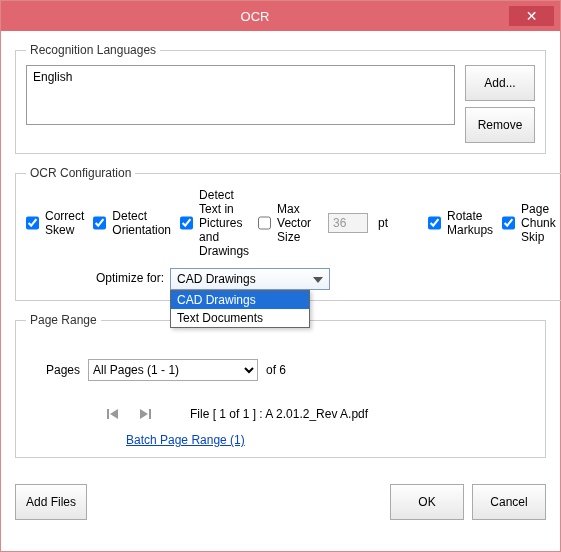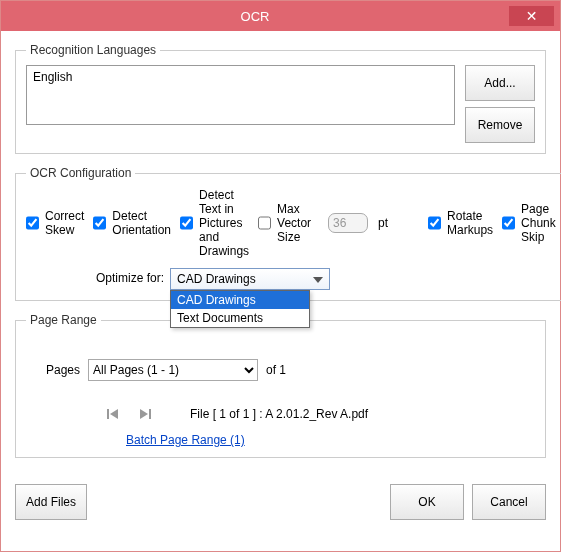--- a/index.html
+++ b/index.html
@@ -99,21 +99,21 @@
     margin: 0;
   }
   .num-input {
     width: 40px;
     height: 20px;
     border: 1px solid #aaa;
     padding: 0 4px;
     font-family: inherit;
     font-size: 12px;
   }
-  .disabled { color: #999; background: #f4f4f4; border-radius: 7px; }
+  .disabled { color: #999; background: #f4f4f4; }
   .opt-row {
     display: flex;
     align-items: flex-start;
     gap: 6px;
     margin-top: 10px;
     margin-left: 70px;
     position: relative;
   }
   .opt-label { padding-top: 3px; }
   .combo {
@@ -289,21 +289,21 @@
     </fieldset>
 
     <fieldset>
       <legend>Page Range</legend>
       <div class="page-range-body">
         <div class="pages-row">
           <span>Pages</span>
           <select class="pages-dd">
             <option>All Pages (1 - 1)</option>
           </select>
-          <span>of 1</span>
+          <span>of 6</span>
         </div>
 
         <div class="file-nav">
           <span class="nav-icon">
             <svg width="14" height="14" viewBox="0 0 14 14">
                 <rect x="1" y="2" width="2" height="10" fill="#999"></rect>
                 <path d="M12 2 L4 7 L12 12 Z" fill="#999"></path>
               </svg>
           </span>
           <span class="nav-icon">

